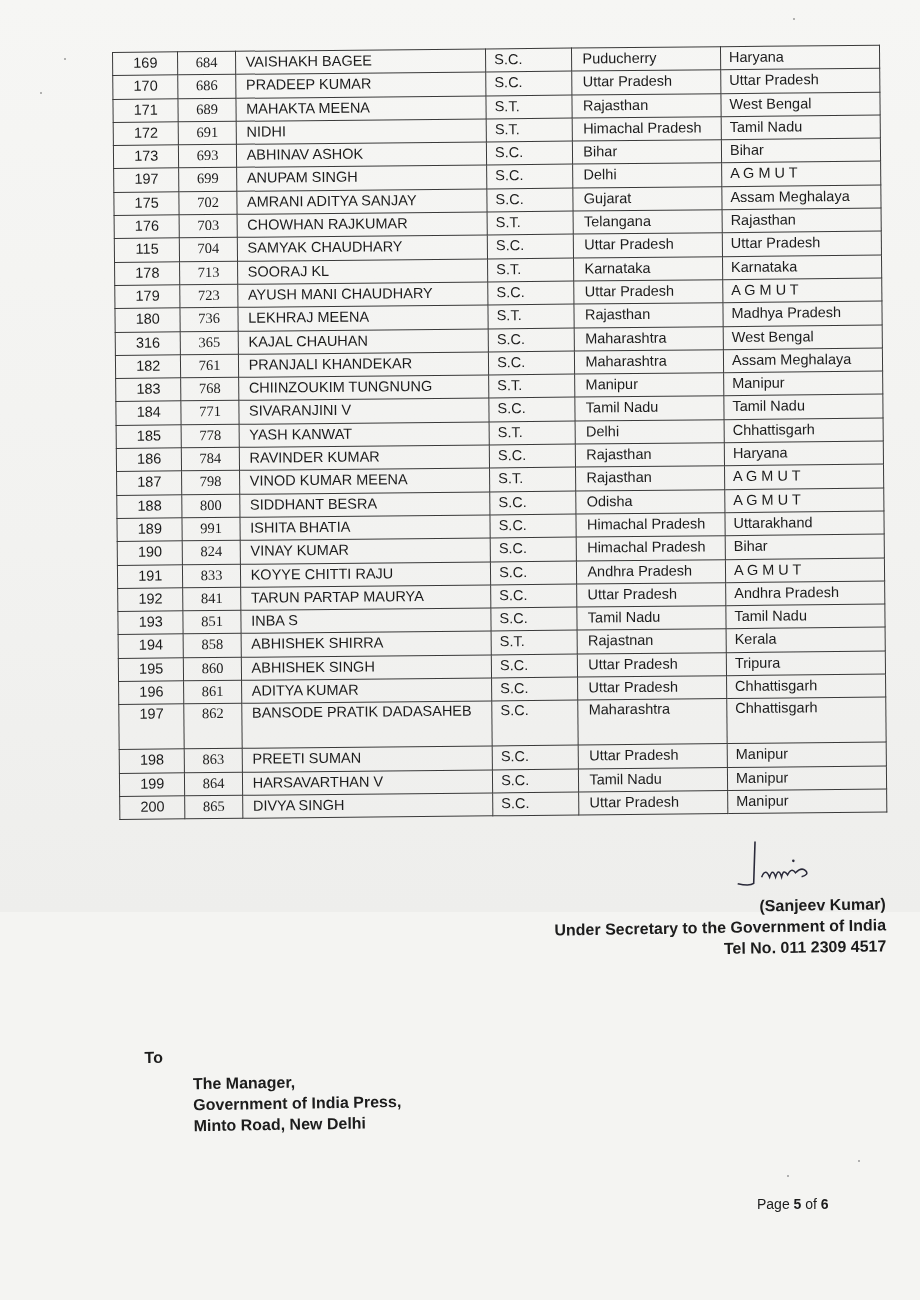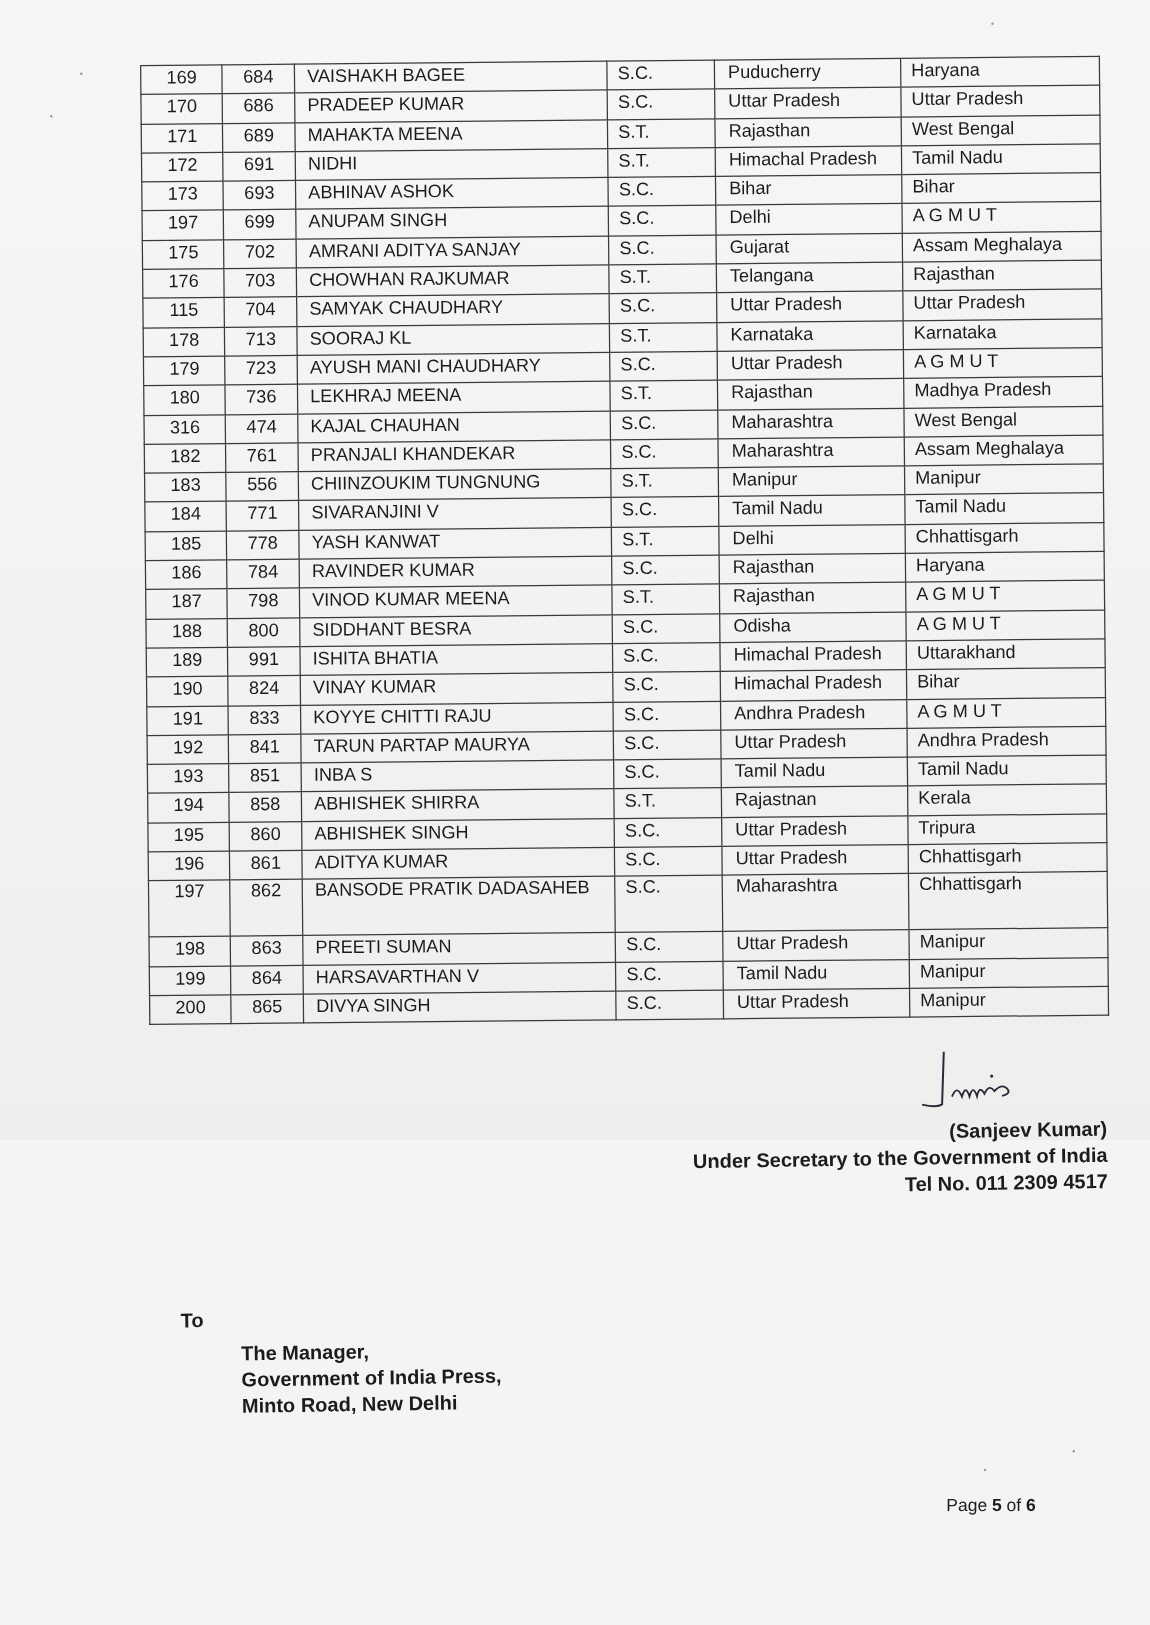--- a/index.html
+++ b/index.html
@@ -31,21 +31,21 @@
   table.alloc td {
     border: 1.3px solid #3a3a3a;
     padding: 0 6px;
     height: 22.3px;
     line-height: 21px;
     vertical-align: top;
     white-space: nowrap;
     overflow: hidden;
   }
   table.alloc td.c-sl { width: 50px; text-align: center; }
-  table.alloc td.c-rank { width: 42px; text-align: center; }
+  table.alloc td.c-rank { width: 42px; text-align: center; font-family: Liberation Serif, serif; }
   table.alloc td.c-name { width: 224px; padding-left: 10px; }
   table.alloc td.c-cat { width: 68px; padding-left: 8px; }
   table.alloc td.c-home { width: 126px; padding-left: 10px; }
   table.alloc td.c-cadre { width: 138px; padding-left: 8px; }
   table.alloc tr.tall td { height: 44px; white-space: normal; line-height: 19px; }
   .sig-block {
     position: absolute;
     right: 34px; top: 848px;
     text-align: right;
     font-weight: bold;
@@ -177,37 +177,37 @@
           <tr>
             <td class="c-sl">180</td>
             <td class="c-rank">736</td>
             <td class="c-name">LEKHRAJ MEENA</td>
             <td class="c-cat">S.T.</td>
             <td class="c-home">Rajasthan</td>
             <td class="c-cadre">Madhya Pradesh</td>
           </tr>
           <tr>
             <td class="c-sl">316</td>
-            <td class="c-rank">474</td>
+            <td class="c-rank">365</td>
             <td class="c-name">KAJAL CHAUHAN</td>
             <td class="c-cat">S.C.</td>
             <td class="c-home">Maharashtra</td>
             <td class="c-cadre">West Bengal</td>
           </tr>
           <tr>
             <td class="c-sl">182</td>
             <td class="c-rank">761</td>
             <td class="c-name">PRANJALI KHANDEKAR</td>
             <td class="c-cat">S.C.</td>
             <td class="c-home">Maharashtra</td>
             <td class="c-cadre">Assam Meghalaya</td>
           </tr>
           <tr>
             <td class="c-sl">183</td>
-            <td class="c-rank">556</td>
+            <td class="c-rank">768</td>
             <td class="c-name">CHIINZOUKIM TUNGNUNG</td>
             <td class="c-cat">S.T.</td>
             <td class="c-home">Manipur</td>
             <td class="c-cadre">Manipur</td>
           </tr>
           <tr>
             <td class="c-sl">184</td>
             <td class="c-rank">771</td>
             <td class="c-name">SIVARANJINI V</td>
             <td class="c-cat">S.C.</td>

